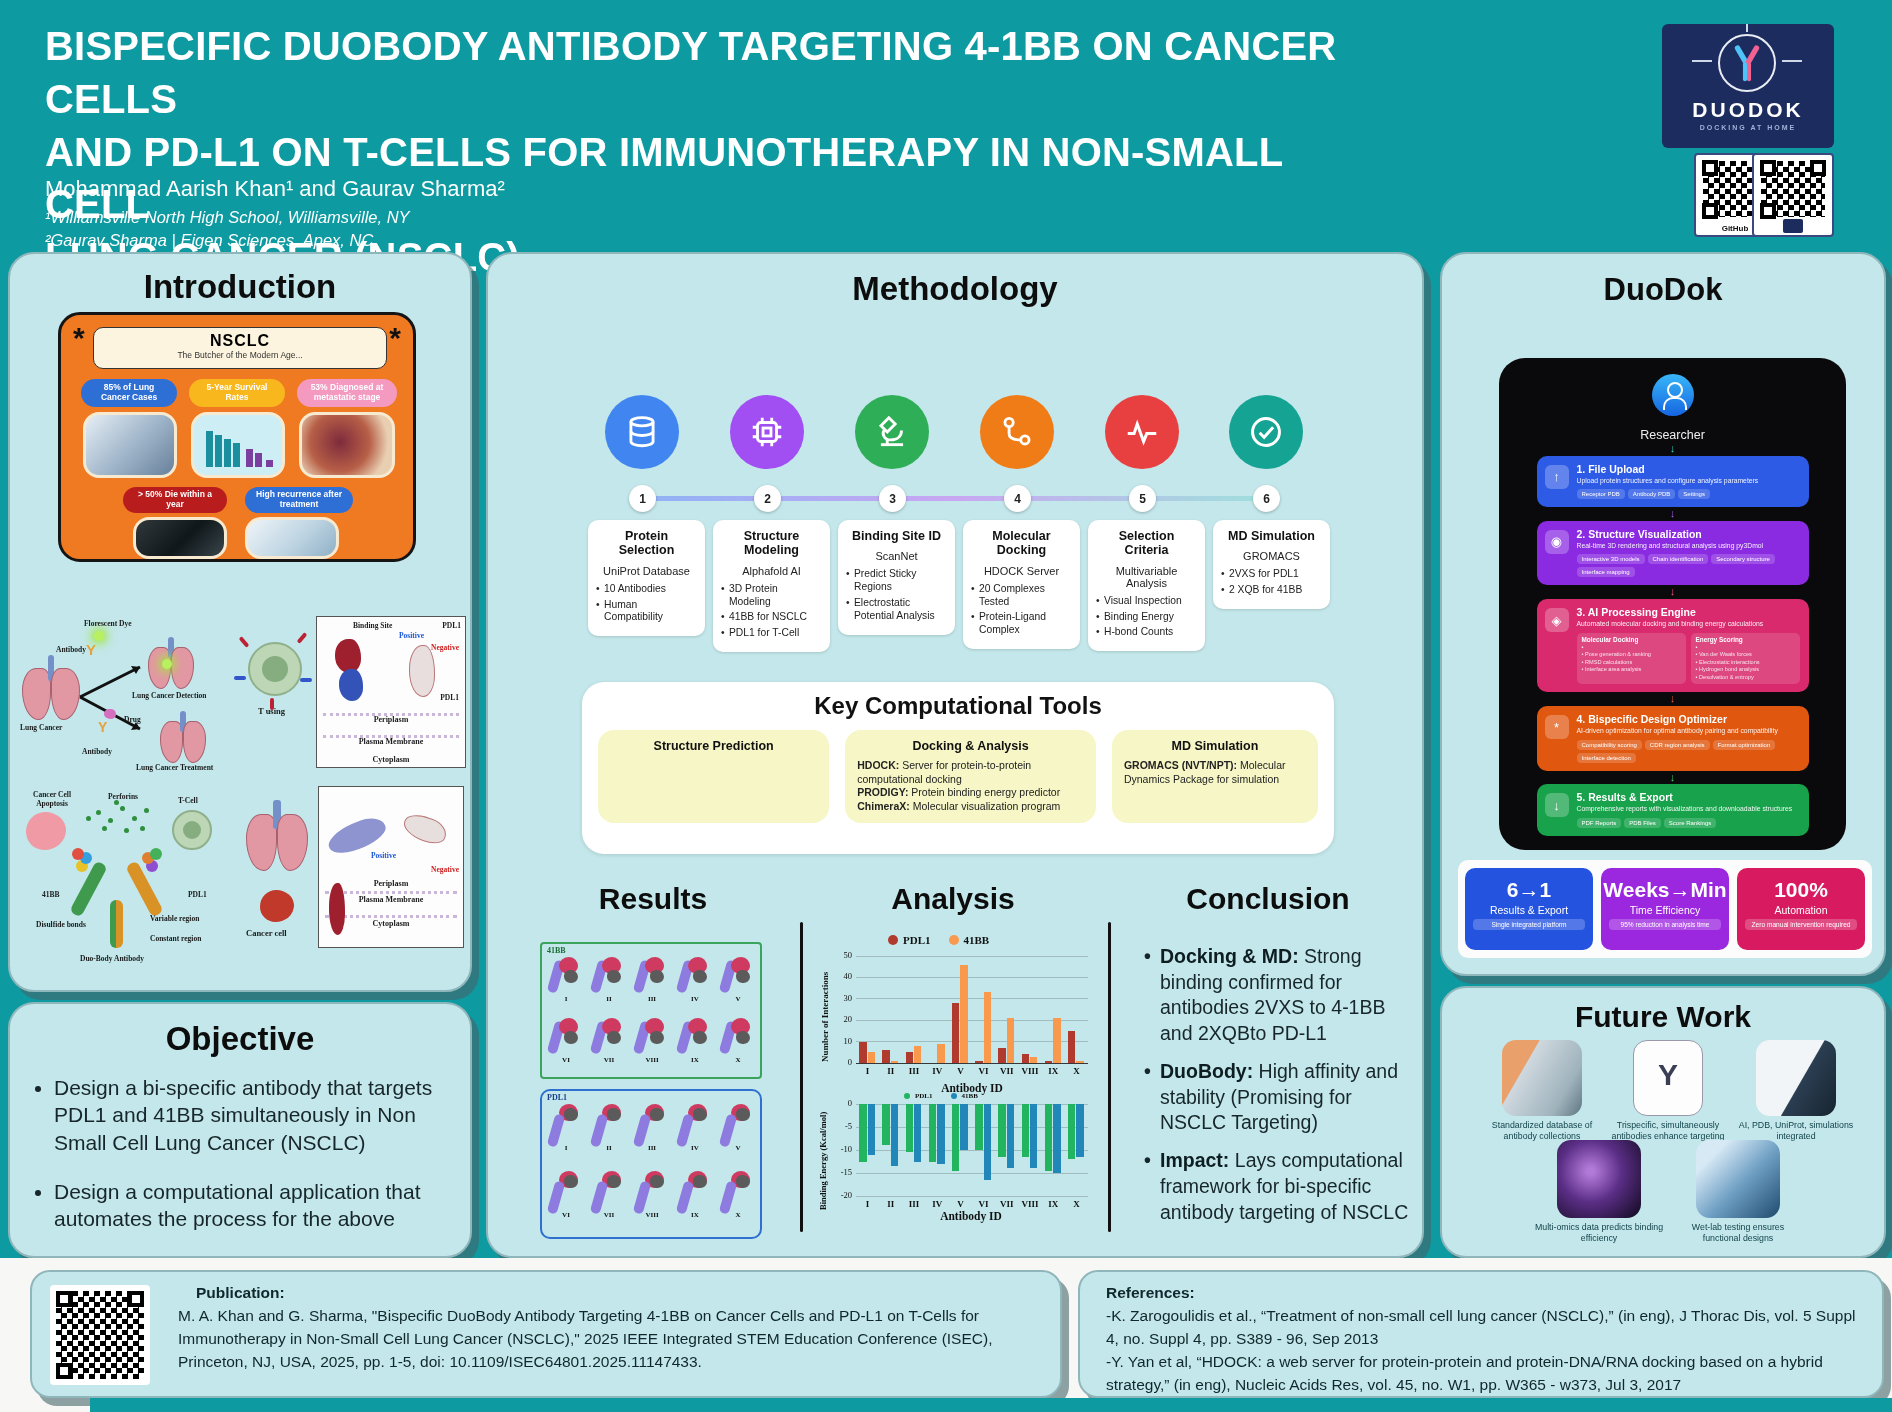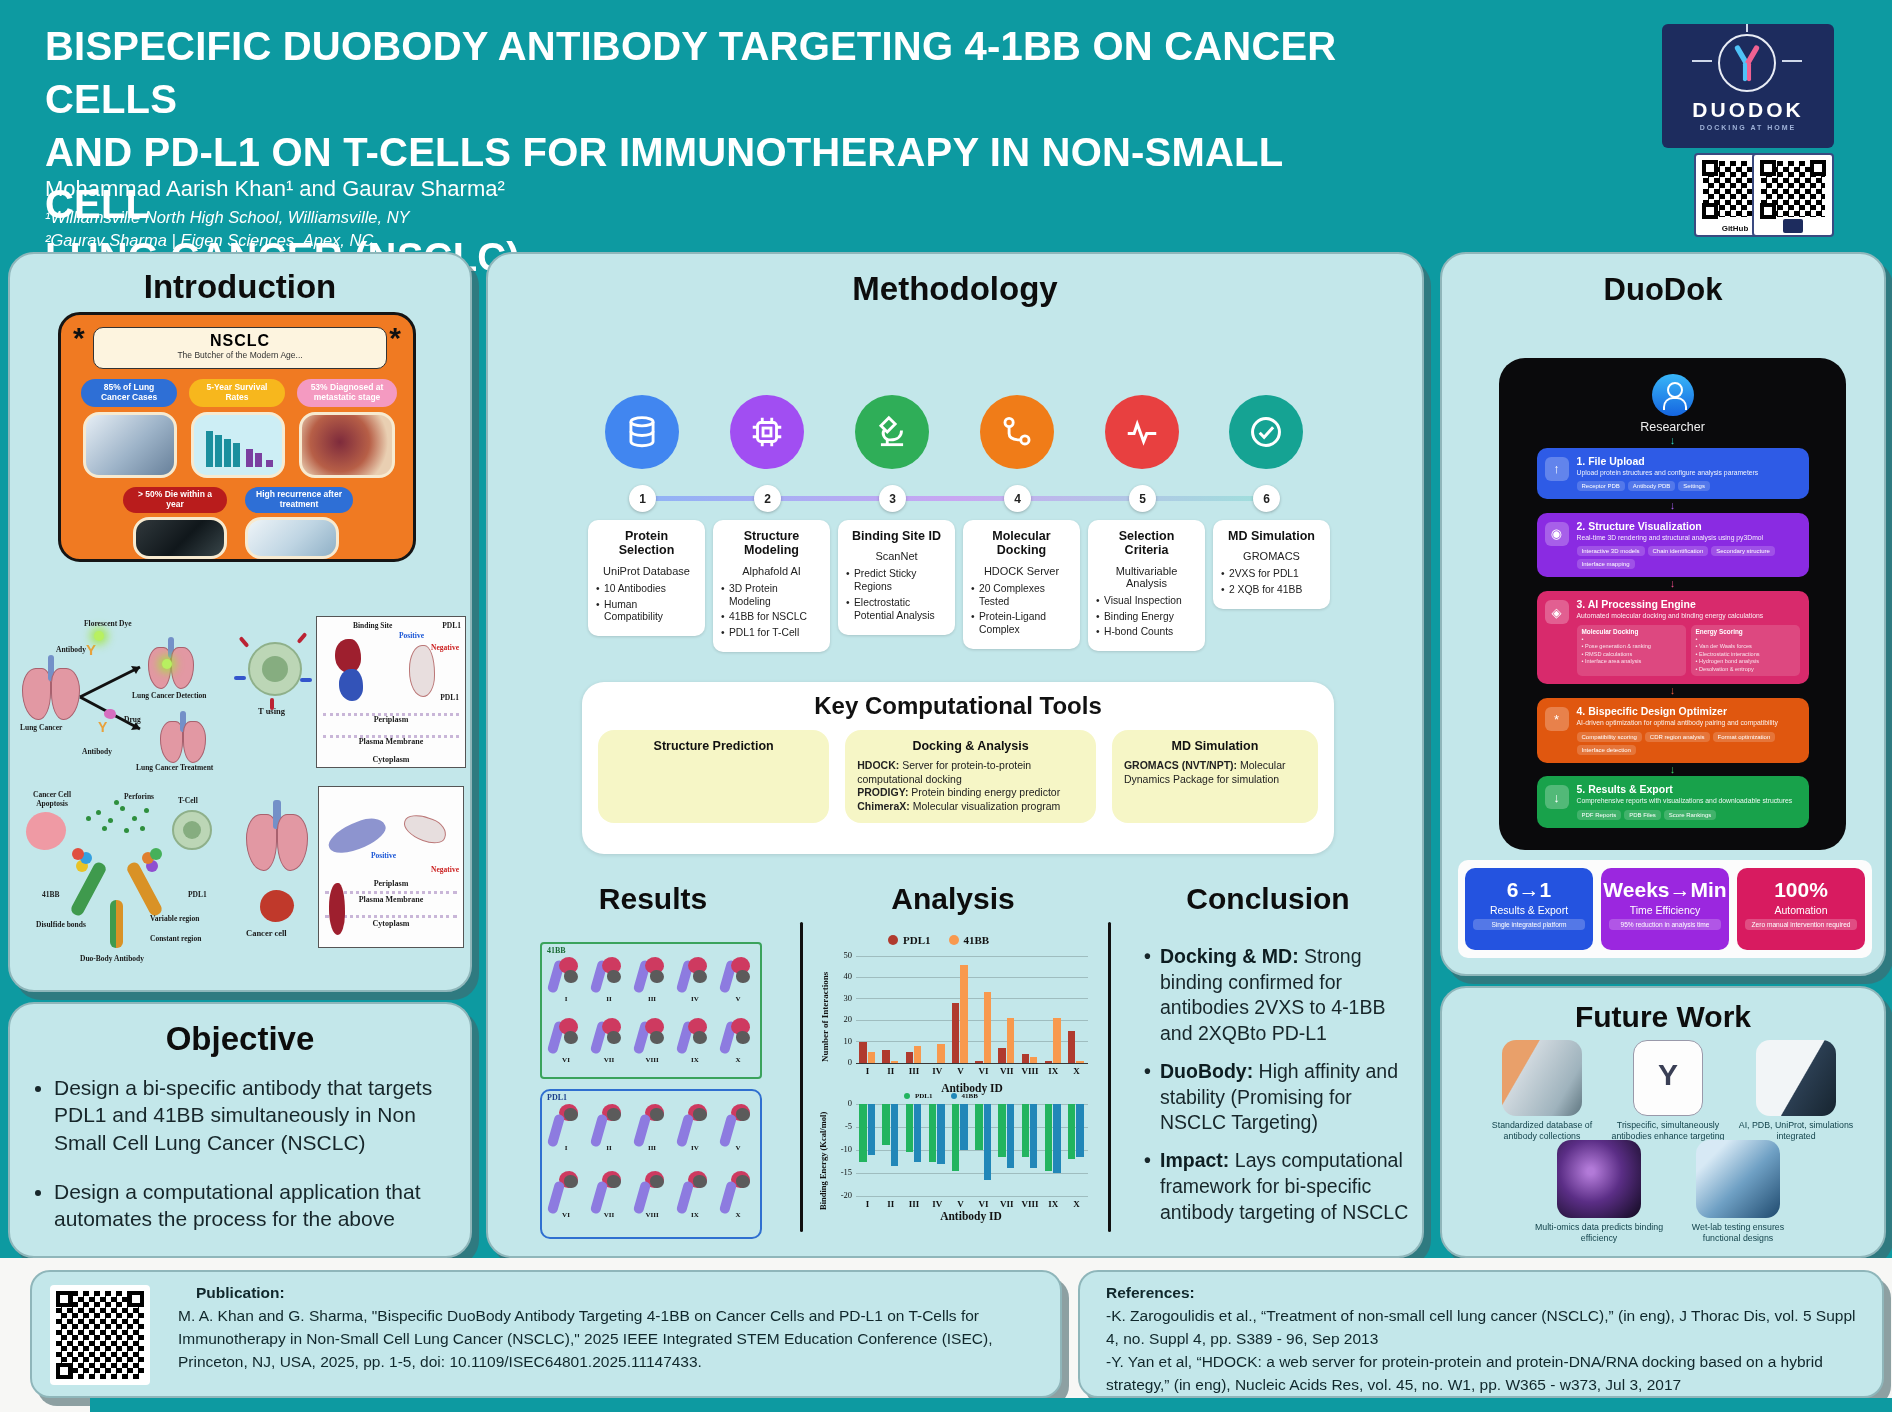--- a/index.html
+++ b/index.html
@@ -130,21 +130,21 @@
   .conc-list li:before { content:"•"; position:absolute; left:0; font-weight:700; }
   .conc-list strong { color:#0d1d21; }
   .conc-list strong:after { content:": "; }
 
   
   .duodok-panel { left:1440px; top:252px; width:446px; height:724px; }
   .appbox { position:absolute; left:57px; top:104px; width:347px; height:492px; background:#0a0a0c; border-radius:26px; padding:14px 0; text-align:center; }
   .avatar { width:42px; height:42px; margin:2px auto 0; border-radius:50%; background:linear-gradient(180deg,#38b6f8,#1565e0); position:relative; }
   .avatar:before { content:""; position:absolute; left:15px; top:8px; width:12px; height:12px; border:2.5px solid #fff; border-radius:50%; }
   .avatar:after { content:""; position:absolute; left:11px; top:23px; width:20px; height:11px; border:2.5px solid #fff; border-bottom:none; border-radius:10px 10px 0 0; }
-  .res-name { color:#eee; font-size:12.5px; margin-top:4px; }
+  .res-name { color:#eee; font-size:12.5px; margin-top:12px; }
   .flow-arrow { font-size:11px; line-height:1.25; font-weight:700; }
   .acard { width:272px; margin:0 auto; border-radius:10px; text-align:left; padding:7px 9px 8px 40px; position:relative; color:#fff; }
   .acard .aicon { position:absolute; left:8px; top:9px; width:24px; height:24px; border-radius:6px; background:rgba(255,255,255,.25); color:#fff; font-size:13px; display:flex; align-items:center; justify-content:center; }
   .acard h3 { font-size:10.5px; font-weight:800; }
   .acard p { font-size:6.8px; opacity:.92; margin:2px 0 4px; line-height:1.25; }
   .chips { display:flex; flex-wrap:wrap; gap:3px; }
   .chip { background:rgba(255,255,255,.18); border-radius:4px; font-size:6px; padding:2px 5px; white-space:nowrap; }
   .acols { display:flex; gap:5px; }
   .acol { background:rgba(255,255,255,.14); border-radius:5px; padding:3px 5px; flex:1; }
   .acol h4 { font-size:6.4px; font-weight:700; margin-bottom:1px; }
@@ -307,21 +307,21 @@
         <span class="mlabel" style="top:98px">Periplasm</span>
         <span class="mlabel" style="top:120px">Plasma Membrane</span>
         <span class="mlabel" style="top:138px">Cytoplasm</span>
       </div>
     </div>
 
     <div class="fig" style="left:10px;top:528px;width:212px;height:182px">
       <span class="redcell" style="left:6px;top:30px;width:40px;height:38px;background:#ef9aa4"></span>
       <span class="flabel" style="left:2px;top:8px;white-space:normal;width:60px;text-align:center">Cancer Cell Apoptosis</span>
       <span class="dots" style="left:66px;top:34px"></span>
-      <span class="flabel" style="left:104px;top:10px">Perforins</span>
+      <span class="flabel" style="left:88px;top:10px">Perforins</span>
       <div class="tcell" style="left:152px;top:28px;width:40px;height:40px"></div>
       <span class="flabel" style="left:158px;top:14px">T-Cell</span>
       <div class="vbar" style="left:62px;top:78px;background:#3f9a4d;transform:rotate(28deg)"></div>
       <div class="vbar" style="left:118px;top:78px;background:#d99226;transform:rotate(-28deg)"></div>
       <div class="vbar" style="left:90px;top:118px;height:48px;background:linear-gradient(90deg,#3f9a4d 50%,#d99226 50%)"></div>
       <span class="beads" style="left:52px;top:66px;background:#e04f3f;box-shadow:8px 4px 0 #35a0e0,4px 12px 0 #e8c327"></span>
       <span class="beads" style="left:130px;top:66px;background:#45b05a;box-shadow:-8px 4px 0 #e07f2f,-4px 12px 0 #8f4fd0"></span>
       <span class="flabel" style="left:22px;top:108px">41BB</span>
       <span class="flabel" style="left:168px;top:108px">PDL1</span>
       <span class="flabel" style="left:16px;top:138px">Disulfide bonds</span>

